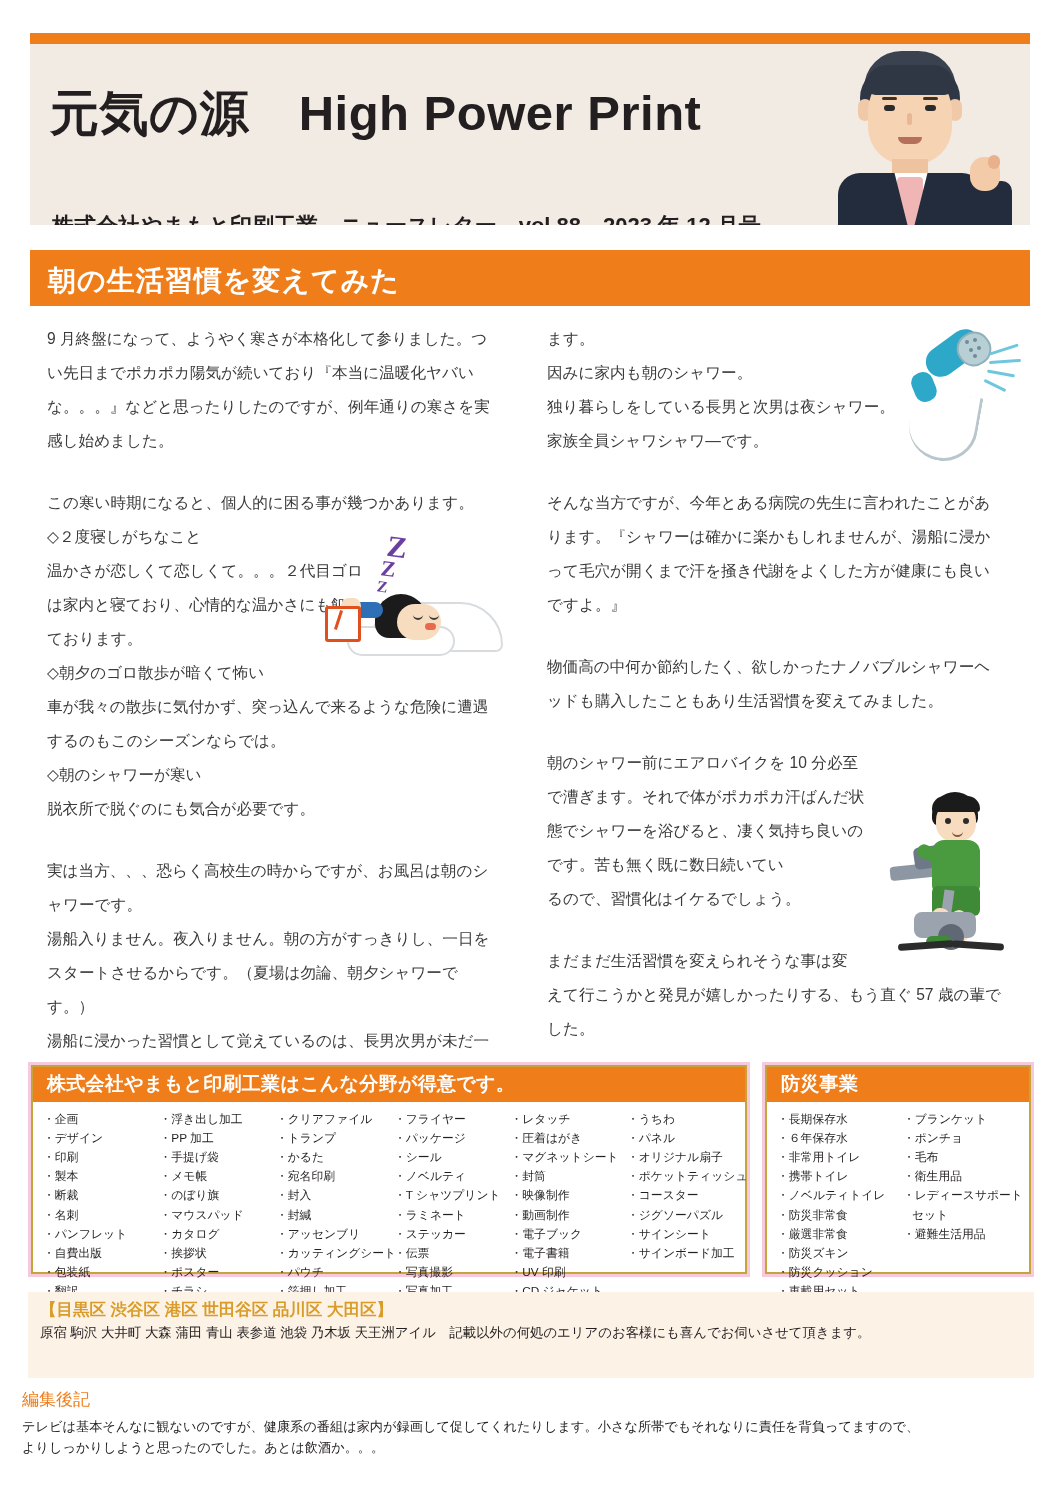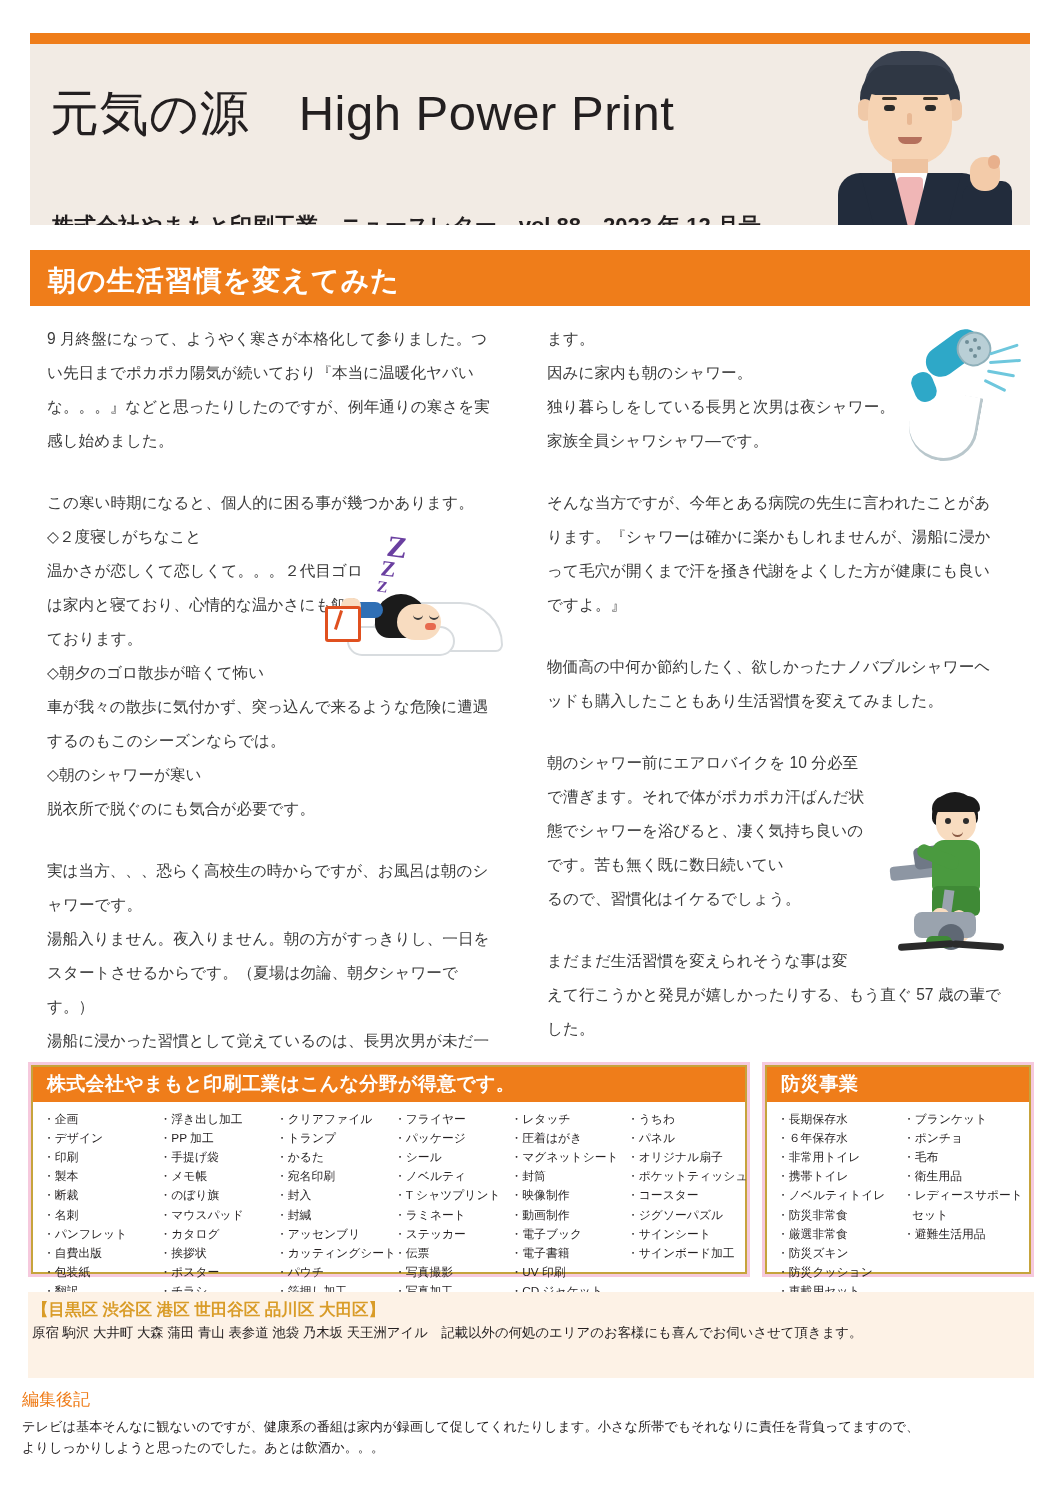--- a/index.html
+++ b/index.html
@@ -18,21 +18,21 @@
     position:absolute;left:30px;top:33px;width:1000px;height:192px;
     background:#f2ebe4;
     overflow:hidden;
   }
   .masthead-topbar{
     position:absolute;left:0;top:0;width:1000px;height:11px;
     background:#ef7d1a;
   }
   .masthead-title{
     position:absolute;left:20px;top:48px;
-    font-size:49px;font-weight:normal;letter-spacing:.5px;
+    font-size:49px;font-weight:bold;letter-spacing:.5px;
     color:#231f20;white-space:nowrap;
   }
   .masthead-sub{
     position:absolute;left:22px;top:178px;
     font-size:22px;font-weight:bold;color:#231f20;white-space:nowrap;
   }
   
   .portrait{
     position:absolute;right:6px;top:14px;width:212px;height:178px;
     overflow:hidden;
@@ -154,21 +154,21 @@
   .svc-cols{display:flex;padding:8px 0 0 10px;}
   .svc-col{font-size:11.8px;line-height:1.62;color:#231f20;}
   .svc-print .svc-col{width:118px;}
   .svc-bosai .svc-col{width:128px;}
   .svc-col div{white-space:nowrap;}
   .svc-col .cont{padding-left:9px;}
 
   
   .areas{
     position:absolute;left:28px;top:1292px;width:1006px;height:86px;
-    background:#fdf2e6;box-sizing:border-box;padding:7px 10px 0 4px;
+    background:#fdf2e6;box-sizing:border-box;padding:7px 10px 0 12px;
   }
   .areas-title{
     font-size:16.5px;font-weight:bold;color:#d99c28;margin-bottom:2px;
   }
   .areas-body{font-size:13.4px;line-height:1.52;color:#231f20;}
 
   
   .post{
     position:absolute;left:22px;top:1388px;width:1010px;
   }

